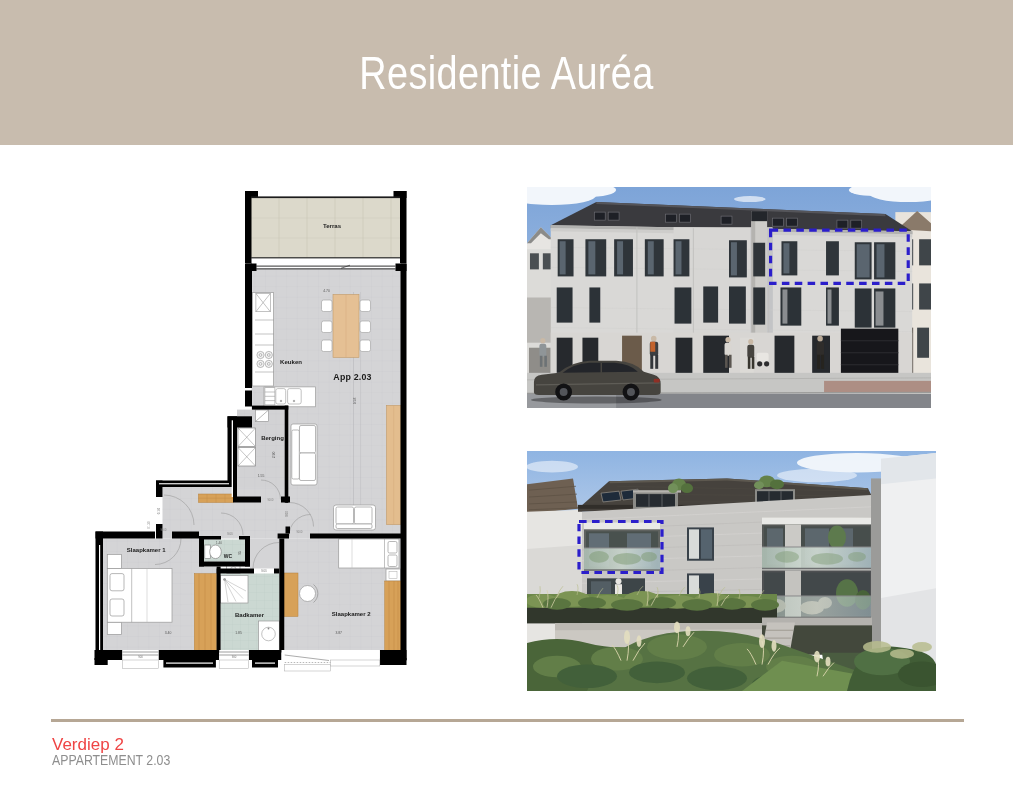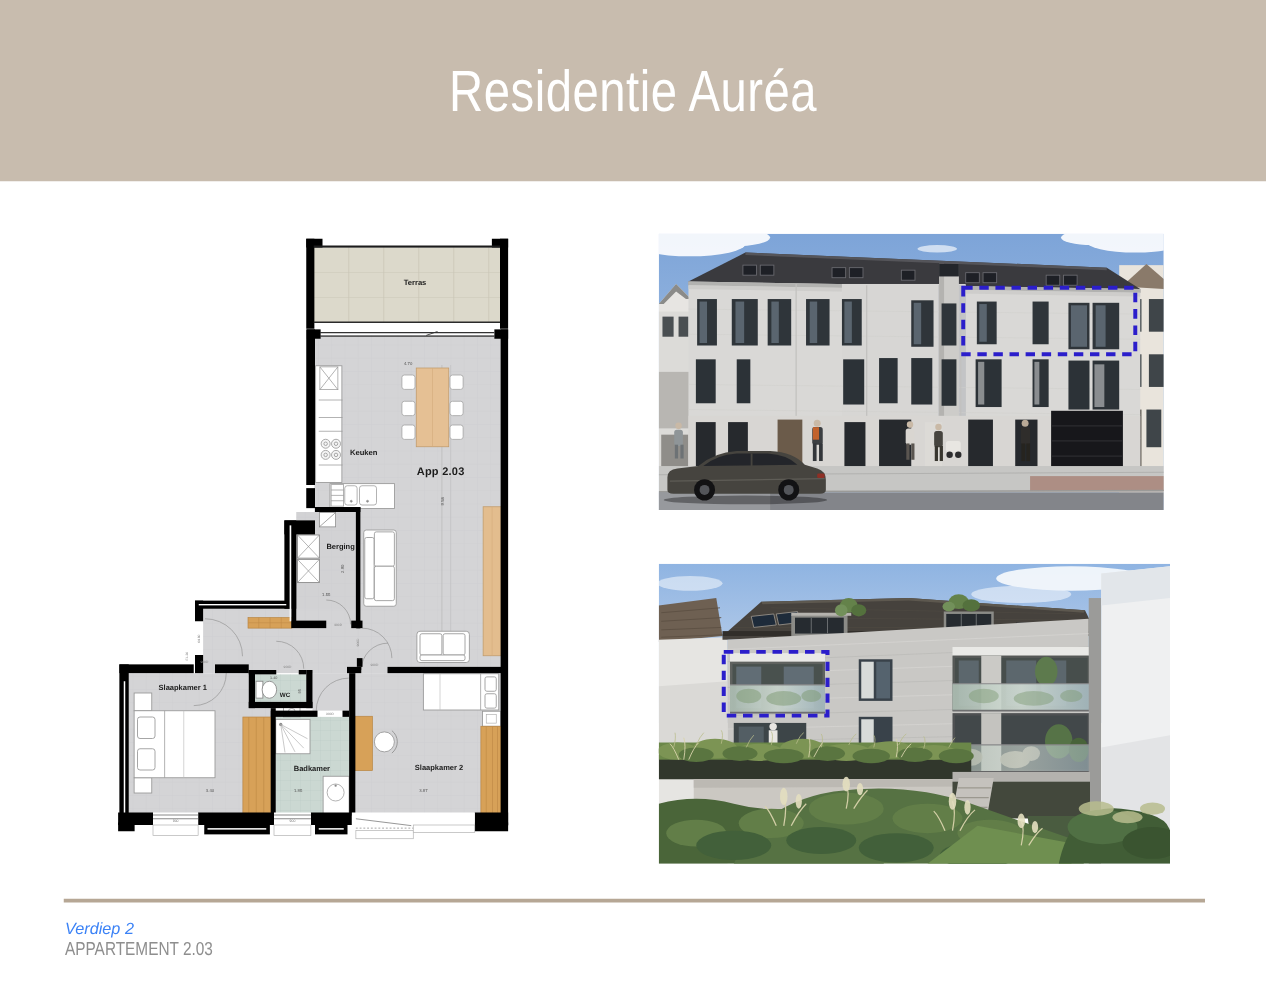--- a/index.html
+++ b/index.html
@@ -799,15 +799,15 @@
 <ellipse cx="290" cy="210" rx="3" ry="6"></ellipse>
         <ellipse cx="301" cy="215" rx="2.5" ry="5"></ellipse>
 </g>
 
 <rect x="52" y="72" width="83" height="52" fill="none" stroke="#2b1ecb" stroke-width="3.2" stroke-dasharray="7.6 5.4"></rect>
 </g>
 </svg>
 
 <div class="abs" style="left:51px;top:719px;width:913px;height:2.5px;background:#b6a795;"></div>
 
-<div class="abs" style="left:52px;top:735px;font-size:13px;color:#3b82f6;font-style:italic;">Verdiep 2</div>
+<div class="abs" style="left:52px;top:735px;font-size:17px;color:#ef4444;">Verdiep 2</div>
 
 <div class="abs" style="left:52px;top:750.5px;font-size:15px;color:#8e8e8e;letter-spacing:0px;transform:scaleX(0.82);transform-origin:0 0;">APPARTEMENT 2.03</div>
 
 </body></html>

